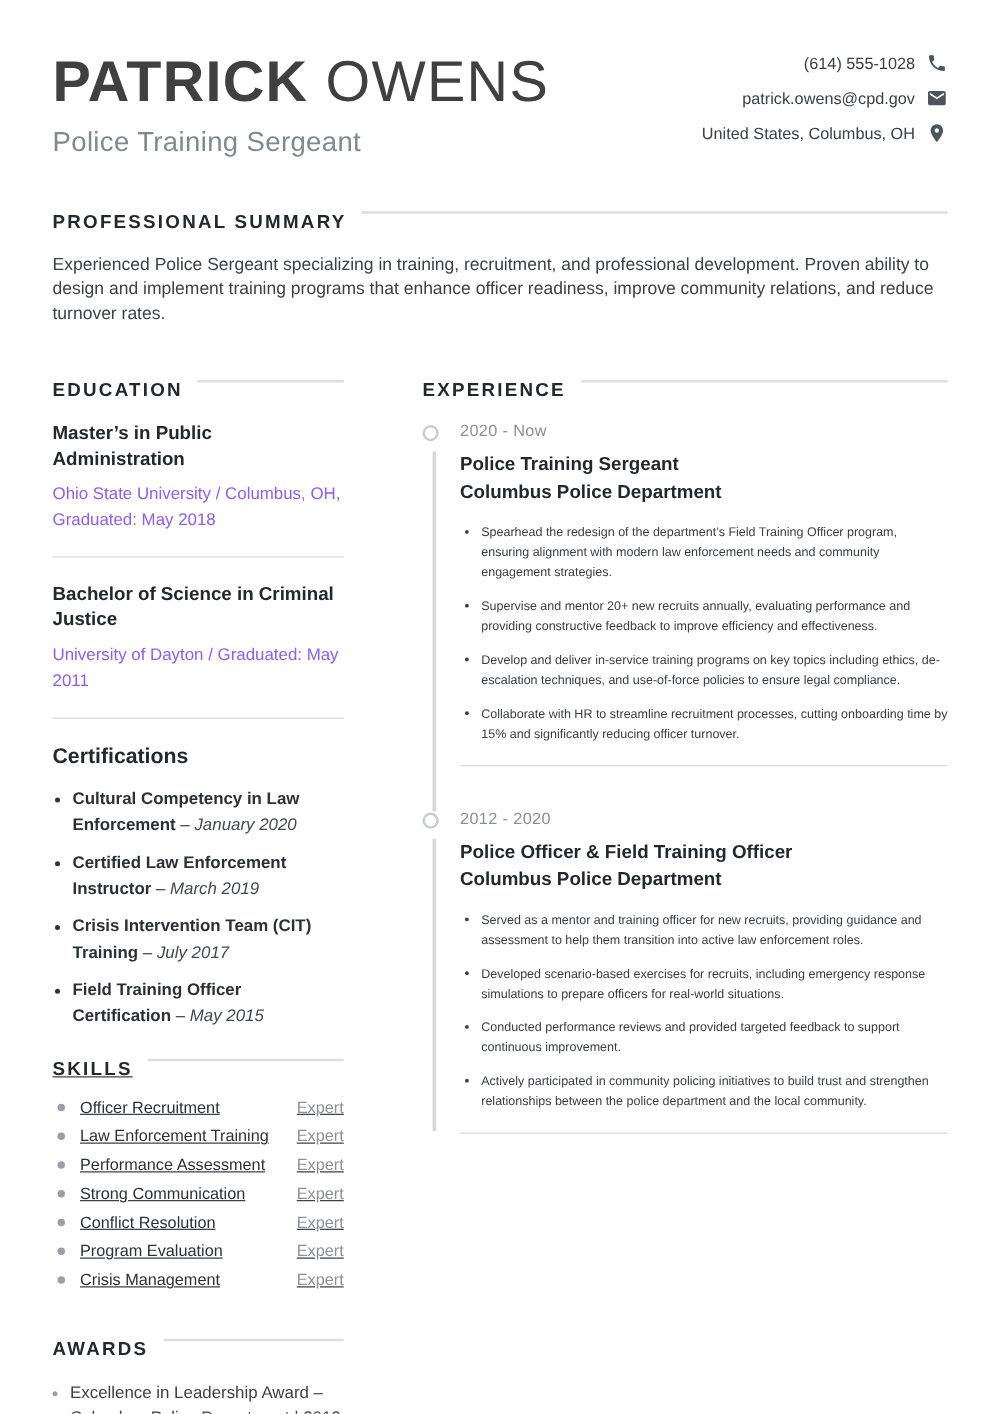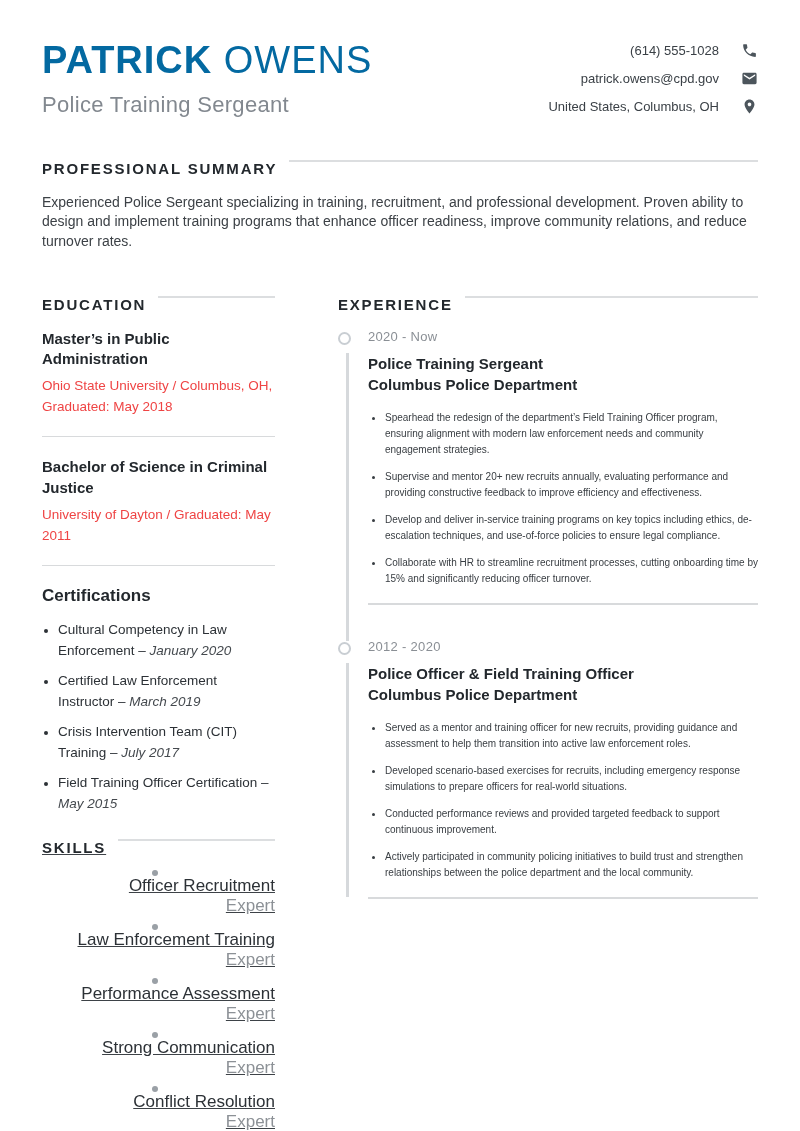--- a/index.html
+++ b/index.html
@@ -5,59 +5,59 @@
   * { margin:0; padding:0; box-sizing:border-box; }
   html,body { background:#ffffff; }
   body {
     width:800px; height:1131px; margin:0 auto; overflow:hidden;
     font-family:"Liberation Sans", sans-serif; color:#3d4247;
     padding:40px 42px 20px 42px;
   }
 
   
   .header { display:flex; justify-content:space-between; align-items:flex-start; }
-  .name { font-size:38px; letter-spacing:1px; color:#0369a1; line-height:1.1; }
+  .name { font-size:46px; letter-spacing:1px; color:#404040; line-height:1.1; }
   .name .first { font-weight:800; }
   .name .last  { font-weight:300; }
   .job-title { margin-top:10px; font-size:22px; font-weight:400; color:#82888f; letter-spacing:.3px; }
   .contact { display:flex; flex-direction:column; gap:11px; margin-top:2px; }
-  .contact-row { display:flex; align-items:center; justify-content:flex-end; gap:22px;
+  .contact-row { display:flex; align-items:center; justify-content:flex-end; gap:9px;
                  font-size:13px; color:#3a4046; }
   .contact-row svg { width:17px; height:17px; fill:#4c555c; flex:0 0 auto; }
 
   
   .sec-heading { display:flex; gap:12px; }
   .sec-title { font-size:15px; font-weight:700; letter-spacing:1.8px; color:#23282d; white-space:nowrap; }
   .sec-rule { flex:1; height:2px; background:#dcdee0; }
 
   
   .summary { margin-top:42px; }
   .summary p { margin-top:16px; font-size:14px; line-height:1.4; color:#3c4146; }
 
   
   .columns { display:grid; grid-template-columns:233px 420px; column-gap:63px; margin-top:44px; }
 
   
   .edu-entry { margin-top:16px; }
   .edu-degree { font-size:15px; font-weight:700; color:#23282d; line-height:1.35; }
-  .edu-details { margin-top:7px; font-size:13.5px; line-height:1.55; color:#ef4444; }
+  .edu-details { margin-top:7px; font-size:13.5px; line-height:1.55; color:#8b5cf6; }
   .edu-divider { height:1.5px; background:#d8dadc; margin:18px 0 20px 0; }
 
   
   .subsection-title { font-size:17px; font-weight:700; color:#23282d; margin-top:2px; }
   ul.cert-list { margin:14px 0 0 16px; list-style:disc; }
   ul.cert-list li { font-size:13.5px; line-height:1.55; margin-bottom:9px; color:#2c3136; }
   ul.cert-list li::marker { color:#2c3136; font-size:12px; }
-  .cert-name { font-weight:400; }
+  .cert-name { font-weight:700; }
   .cert-date { font-style:italic; color:#44494e; }
 
   
   .skills-block { margin-top:24px;text-decoration:underline; }
   .skill-rows { margin-top:14px; }
-  .skill-row { display:flex; align-items:flex-end; font-size:17px; margin-bottom:8px;flex-direction:column; }
+  .skill-row { display:flex; align-items:center; font-size:13px; margin-bottom:8px; }
   .skill-bullet { width:6px; height:6px; border-radius:50%; background:#9aa0a6; flex:0 0 auto;
                   align-self:center; margin:0 12px 0 4px; }
   .skill-name { color:#2c3136; }
   .skill-level { margin-left:auto; color:#8c9196; }
 
   
   .awards-block { margin-top:40px; }
   ul.dot-list { margin:16px 0 0 14px; list-style:disc; }
   ul.dot-list li { font-size:13.5px; line-height:1.45; margin-bottom:13px; color:#3c4146; }
   ul.dot-list li::marker { color:#9aa0a6; font-size:12px; }

